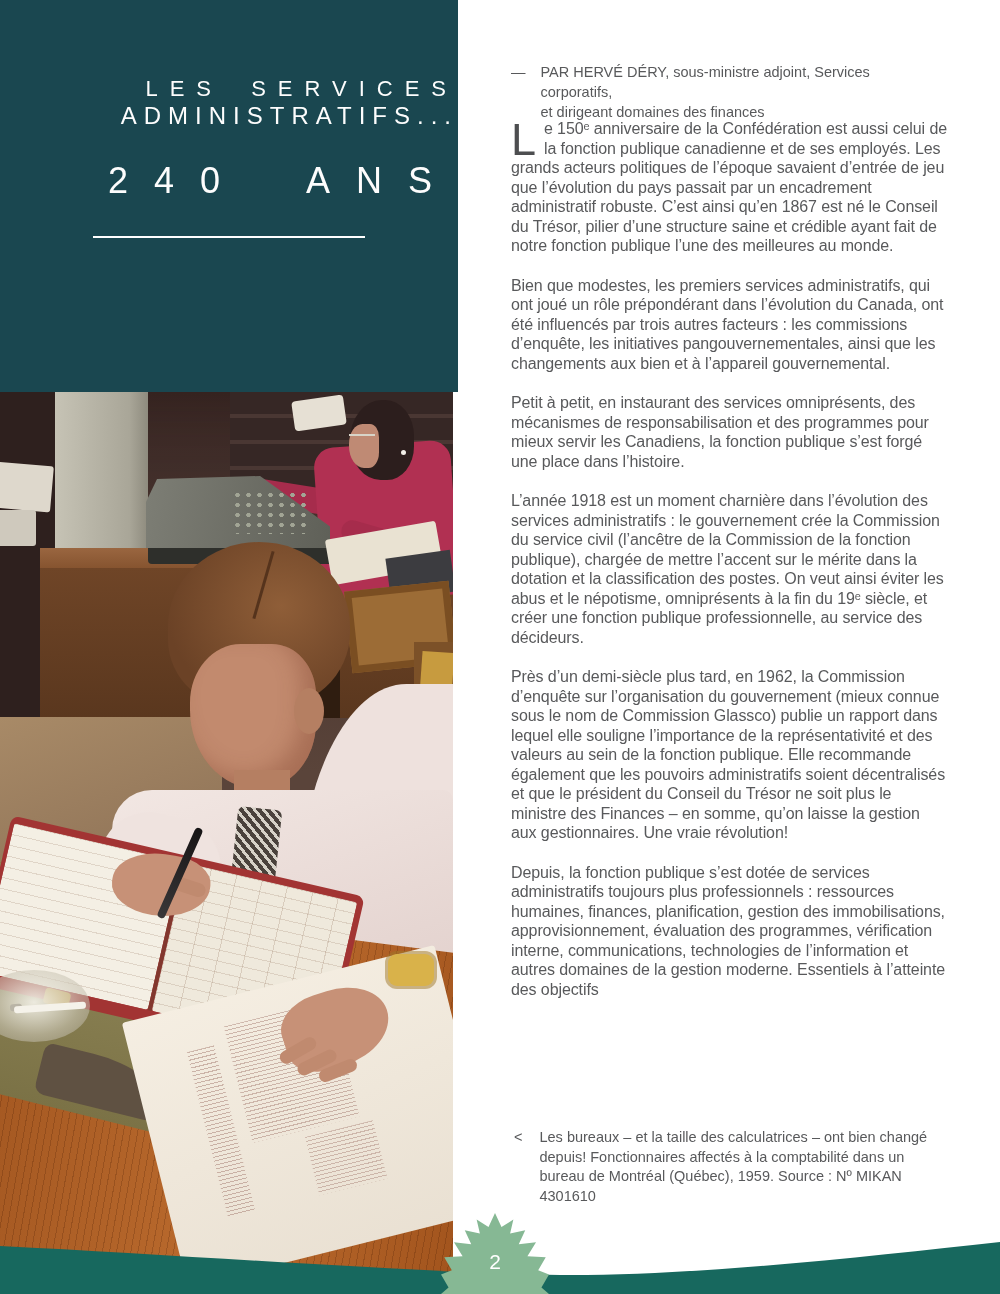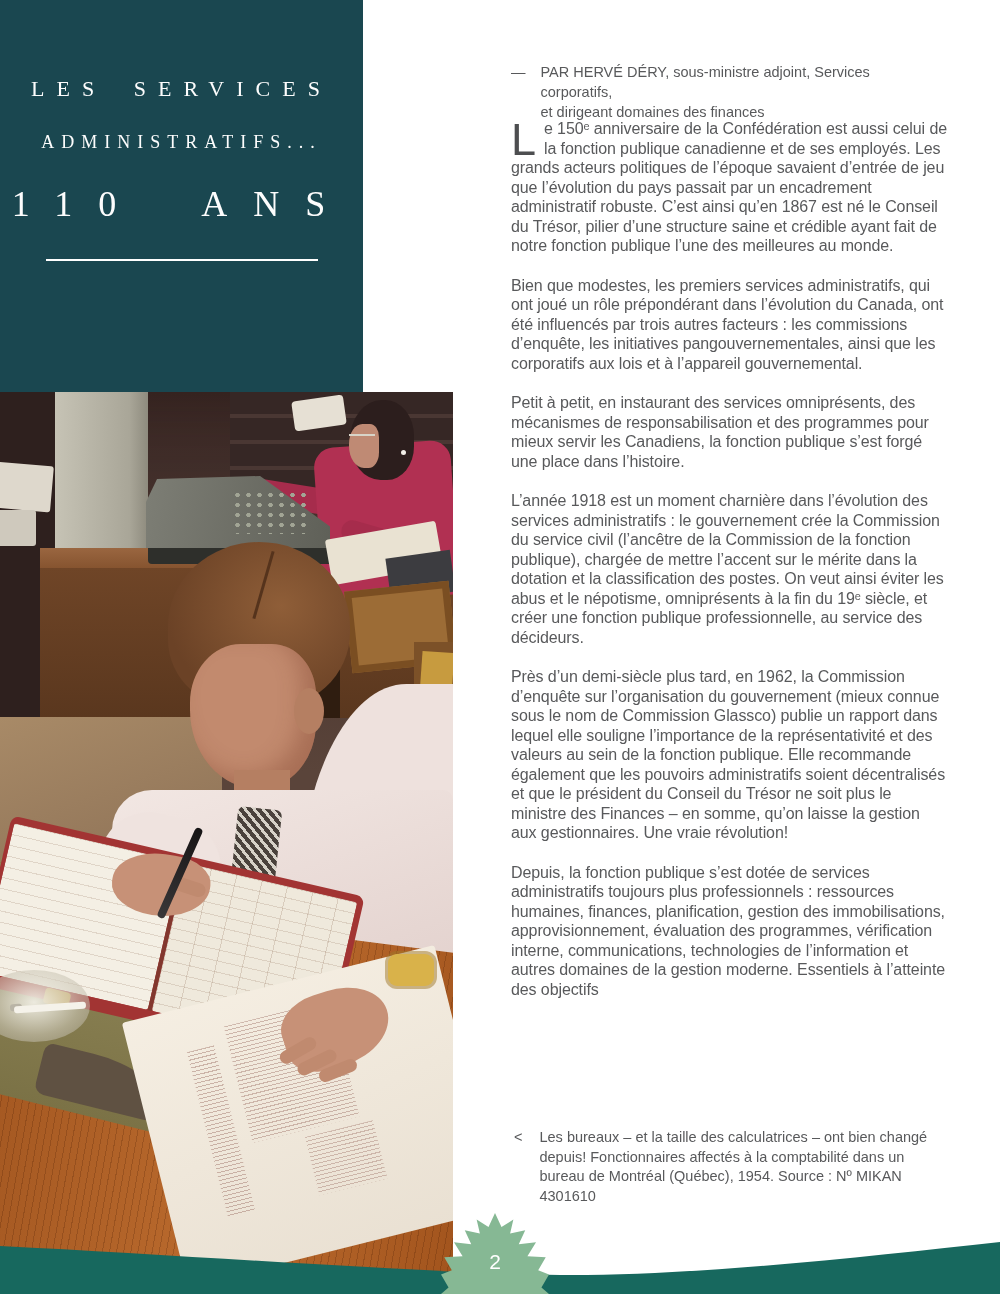--- a/index.html
+++ b/index.html
@@ -3,25 +3,25 @@
 <meta charset="utf-8">
 <style>
   html,body{margin:0;padding:0;}
   body{
     width:1000px;height:1294px;position:relative;overflow:hidden;
     background:#ffffff;
     font-family:"Liberation Sans","DejaVu Sans",sans-serif;
   }
   
   .title-block{
-    position:absolute;left:0;top:0;width:363px;height:392px;
-    background:#1a4750;color:#fdfdfd;text-align:center;font-family:Liberation Serif, serif;
+    position:absolute;left:0;top:0;width:458px;height:392px;
+    background:#1a4750;color:#fdfdfd;text-align:right;
   }
   .title-line1{margin-top:76px;font-size:22px;letter-spacing:12px;word-spacing:10px;font-weight:400;}
-  .title-line2{margin-top:30px;font-size:18px;letter-spacing:7px;font-weight:400;}
+  .title-line2{font-size:24px;letter-spacing:7px;font-weight:400;}
   .title-line3{margin-top:30px;font-size:36px;letter-spacing:26px;word-spacing:26px;font-weight:400;}
   .title-line4{margin-top:24px;font-size:30px;letter-spacing:14px;word-spacing:8px;font-weight:400;}
   .title-underline{width:272px;height:0;border-top:2px solid #ffffff;margin:34px auto 0 auto;}
 
   
   .byline{
     position:absolute;left:511px;top:62px;width:430px;
     color:#58595b;font-size:14.5px;line-height:20px;display:flex;gap:15px;
   }
   .byline-dash{flex:0 0 auto;}
@@ -158,21 +158,21 @@
   .p-thumb{left:172px;top:488px;width:34px;height:14px;background:#c08a6f;border-radius:7px;transform:rotate(18deg);}
   .p-pen{left:176px;top:432px;width:8px;height:98px;border-radius:4px;transform:rotate(24deg);
     background:linear-gradient(#161415,#3a3738);}
 </style>
 </head>
 <body>
 
 <div class="title-block">
   <div class="title-line1">LES SERVICES</div>
   <div class="title-line2">ADMINISTRATIFS...</div>
-  <div class="title-line3">110 ANS</div>
+  <div class="title-line3">240 ANS</div>
   <div class="title-underline"></div>
 </div>
 
 <div class="photo">
   <div class="p-wall-dark"></div>
   <div class="p-wall-shelf"></div>
   <div class="p-pillar"></div>
   <div class="p-papers-top"></div>
   <div class="p-binder1"></div>
   <div class="p-binder2"></div>
@@ -237,30 +237,30 @@
 <div class="byline">
   <span class="byline-dash">—</span>
   <span>
     <span>PAR HERVÉ DÉRY, sous-ministre adjoint, Services corporatifs,</span><br>
     <span>et dirigeant domaines des finances</span>
   </span>
 </div>
 
 <div class="article">
   <p><span class="dropcap">L</span><span>e 150ᵉ anniversaire de la Confédération est aussi celui de la fonction publique canadienne et de ses employés. Les grands acteurs politiques de l’époque savaient d’entrée de jeu que l’évolution du pays passait par un encadrement administratif robuste. C’est ainsi qu’en 1867 est né le Conseil du Trésor, pilier d’une structure saine et crédible ayant fait de notre fonction publique l’une des meilleures au monde.</span></p>
-  <p>Bien que modestes, les premiers services administratifs, qui ont joué un rôle prépondérant dans l’évolution du Canada, ont été influencés par trois autres facteurs : les commissions d’enquête, les initiatives pangouvernementales, ainsi que les corporatifs aux lois et à l’appareil gouvernemental.</p>
+  <p>Bien que modestes, les premiers services administratifs, qui ont joué un rôle prépondérant dans l’évolution du Canada, ont été influencés par trois autres facteurs : les commissions d’enquête, les initiatives pangouvernementales, ainsi que les changements aux bien et à l’appareil gouvernemental.</p>
   <p>Petit à petit, en instaurant des services omniprésents, des mécanismes de responsabilisation et des programmes pour mieux servir les Canadiens, la fonction publique s’est forgé une place dans l’histoire.</p>
   <p>L’année 1918 est un moment charnière dans l’évolution des services administratifs : le gouvernement crée la Commission du service civil (l’ancêtre de la Commission de la fonction publique), chargée de mettre l’accent sur le mérite dans la dotation et la classification des postes. On veut ainsi éviter les abus et le népotisme, omniprésents à la fin du 19ᵉ siècle, et créer une fonction publique professionnelle, au service des décideurs.</p>
   <p>Près d’un demi-siècle plus tard, en 1962, la Commission d’enquête sur l’organisation du gouvernement (mieux connue sous le nom de Commission Glassco) publie un rapport dans lequel elle souligne l’importance de la représentativité et des valeurs au sein de la fonction publique. Elle recommande également que les pouvoirs administratifs soient décentralisés et que le président du Conseil du Trésor ne soit plus le ministre des Finances – en somme, qu’on laisse la gestion aux gestionnaires. Une vraie révolution!</p>
   <p>Depuis, la fonction publique s’est dotée de services administratifs toujours plus professionnels : ressources humaines, finances, planification, gestion des immobilisations, approvisionnement, évaluation des programmes, vérification interne, communications, technologies de l’information et autres domaines de la gestion moderne. Essentiels à l’atteinte des objectifs</p>
 </div>
 
 <div class="caption">
   <span class="caption-chevron">&lt;</span>
-  <span>Les bureaux – et la taille des calculatrices – ont bien changé depuis! Fonctionnaires affectés à la comptabilité dans un bureau de Montréal (Québec), 1954. Source : Nº MIKAN 4301610</span>
+  <span>Les bureaux – et la taille des calculatrices – ont bien changé depuis! Fonctionnaires affectés à la comptabilité dans un bureau de Montréal (Québec), 1959. Source : Nº MIKAN 4301610</span>
 </div>
 
 <svg class="wave-svg" viewBox="0 0 1000 54" preserveAspectRatio="none">
   <path d="M0,6 C200,16 420,33 560,35 C700,36 870,16 1000,2 L1000,54 L0,54 Z" fill="#17685e"></path>
 </svg>
 
 <svg class="leaf-svg" viewBox="0 0 100 76" preserveAspectRatio="none">
   <path d="M50,1 L56,14 L67,7 L64,20 L78,17 L72,30 L88,28 L80,41 L97,42 L90,54 L100,58 L93,70 L100,76 L0,76 L7,70 L0,58 L10,54 L3,42 L20,41 L12,28 L28,30 L22,17 L36,20 L33,7 L44,14 Z" fill="#86b894"></path>
 </svg>
 <div class="page-number">2</div>

